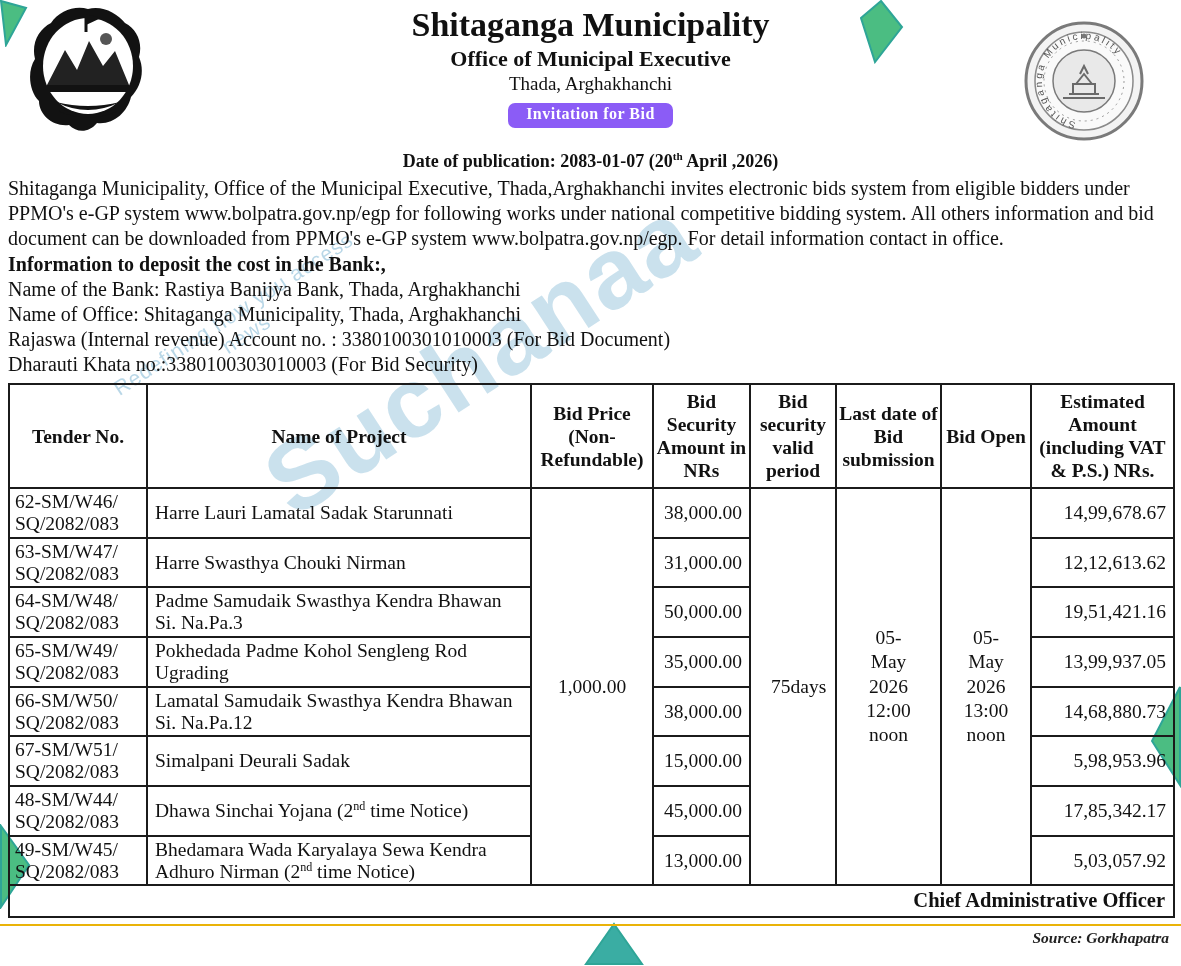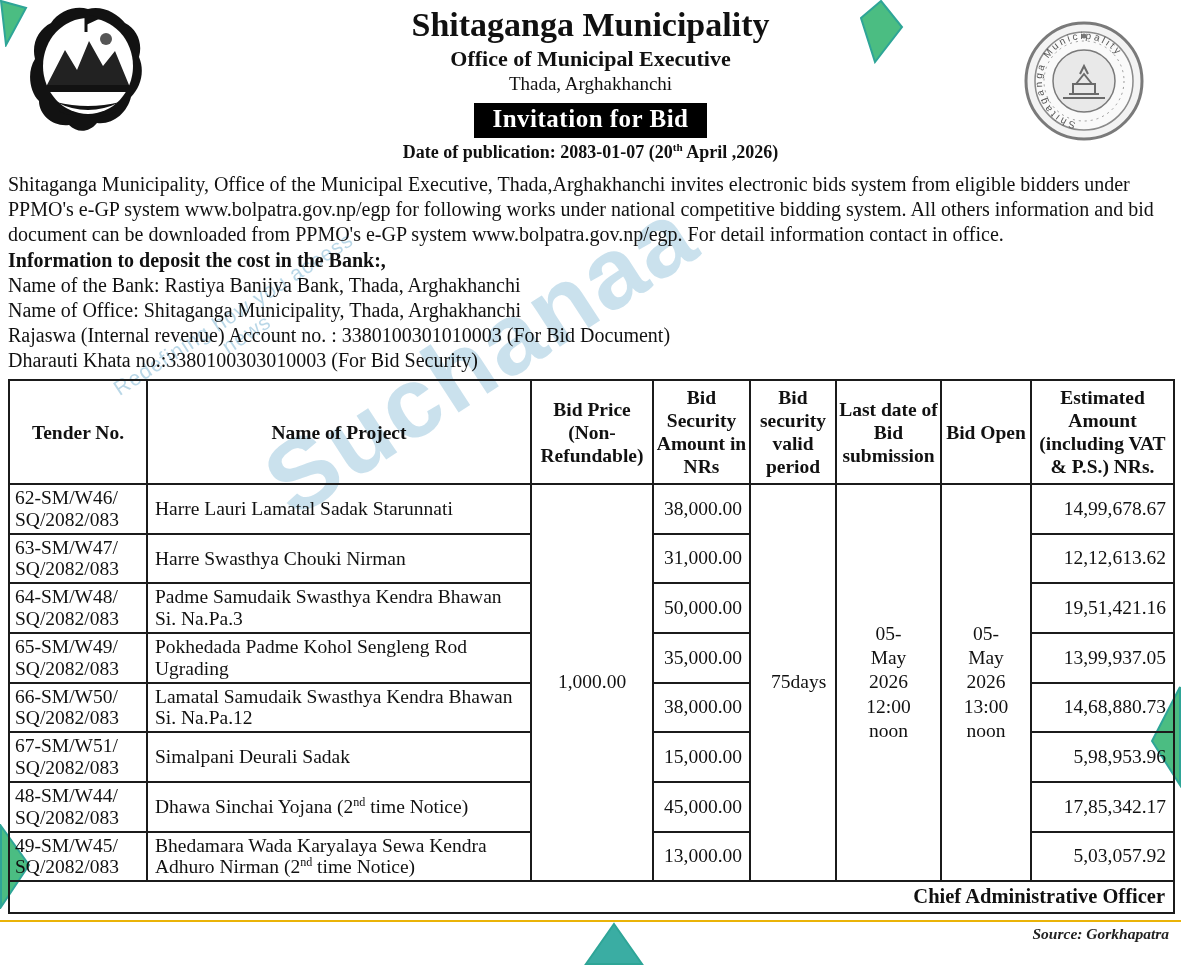--- a/index.html
+++ b/index.html
@@ -28,23 +28,23 @@
 
   
   .hdr { position:relative; padding-top:6px; min-height:168px; }
   .emblem-left { position:absolute; left:26px; top:6px; }
   .seal-right  { position:absolute; right:36px; top:20px; }
   .hdr-center { width:760px; margin:0 auto; text-align:center; }
   .title { font-size:34px; font-weight:bold; line-height:1.12; }
   .subtitle { font-size:22px; font-weight:bold; line-height:1.15; margin-top:2px; }
   .location { font-size:19px; line-height:1.2; margin-top:2px; }
   .banner-wrap { margin-top:7px; }
-  .banner { display:inline-block; background:#000000; color:#fff; font-weight:bold;
-            font-size:25px; padding:2px 18px 5px; letter-spacing:.5px; }
-  .pub-date { margin-top:4px; font-size:18px; font-weight:bold; }
+  .banner { display:inline-block; background:#8b5cf6; color:#fff; font-weight:bold;
+            font-size:16px; padding:2px 18px 5px; letter-spacing:.5px;border-radius:7px; }
+  .pub-date { margin-top:23px; font-size:18px; font-weight:bold; }
 
   sup { font-size:.62em; vertical-align:super; line-height:0; }
 
   
   .intro { margin:4px 8px 0; font-size:20px; line-height:25px; }
   .bank { margin:1px 8px 0; font-size:20px; line-height:25px; }
   .bank-line b { font-weight:normal; }
   .bold { font-weight:bold; }
 
   

